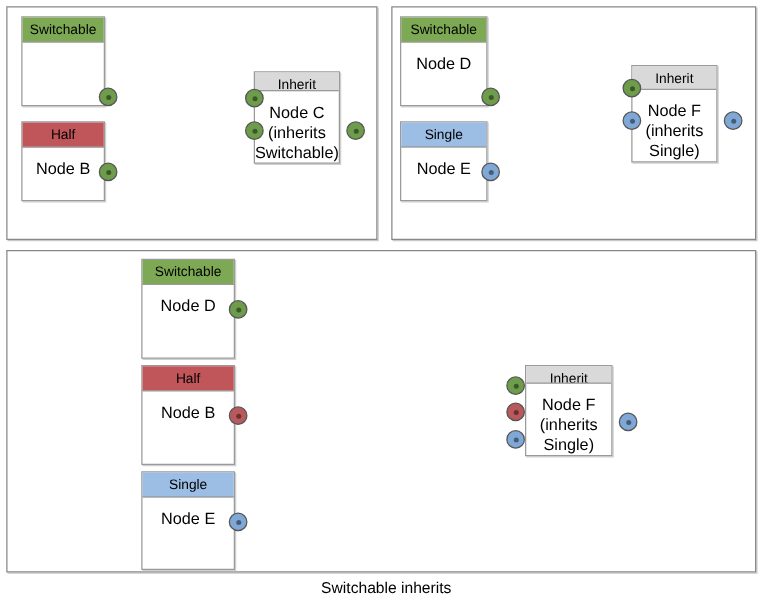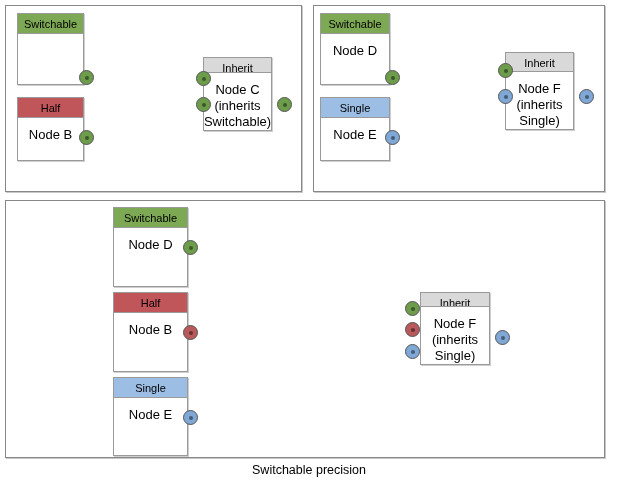--- a/index.html
+++ b/index.html
@@ -169,13 +169,13 @@
       <div class="node-body">Node F
 (inherits
 Single)</div>
     </div>
     <div class="port" style="left: 405px; top: 301px; background: rgb(109, 157, 75); z-index: 10;"></div>
     <div class="port" style="left: 405px; top: 322px; background: rgb(185, 89, 91); z-index: 10;"></div>
     <div class="port" style="left: 405px; top: 344px; background: rgb(127, 168, 214); z-index: 10;"></div>
     <div class="port" style="left: 495px; top: 330px; background: rgb(127, 168, 214); z-index: 10;"></div>
   </div>
 
-<div class="caption" style="left:0; top:463px;">Switchable precision</div>
+<div class="caption" style="left:0; top:463px;">Switchable inherits</div>
 
 </body></html>

